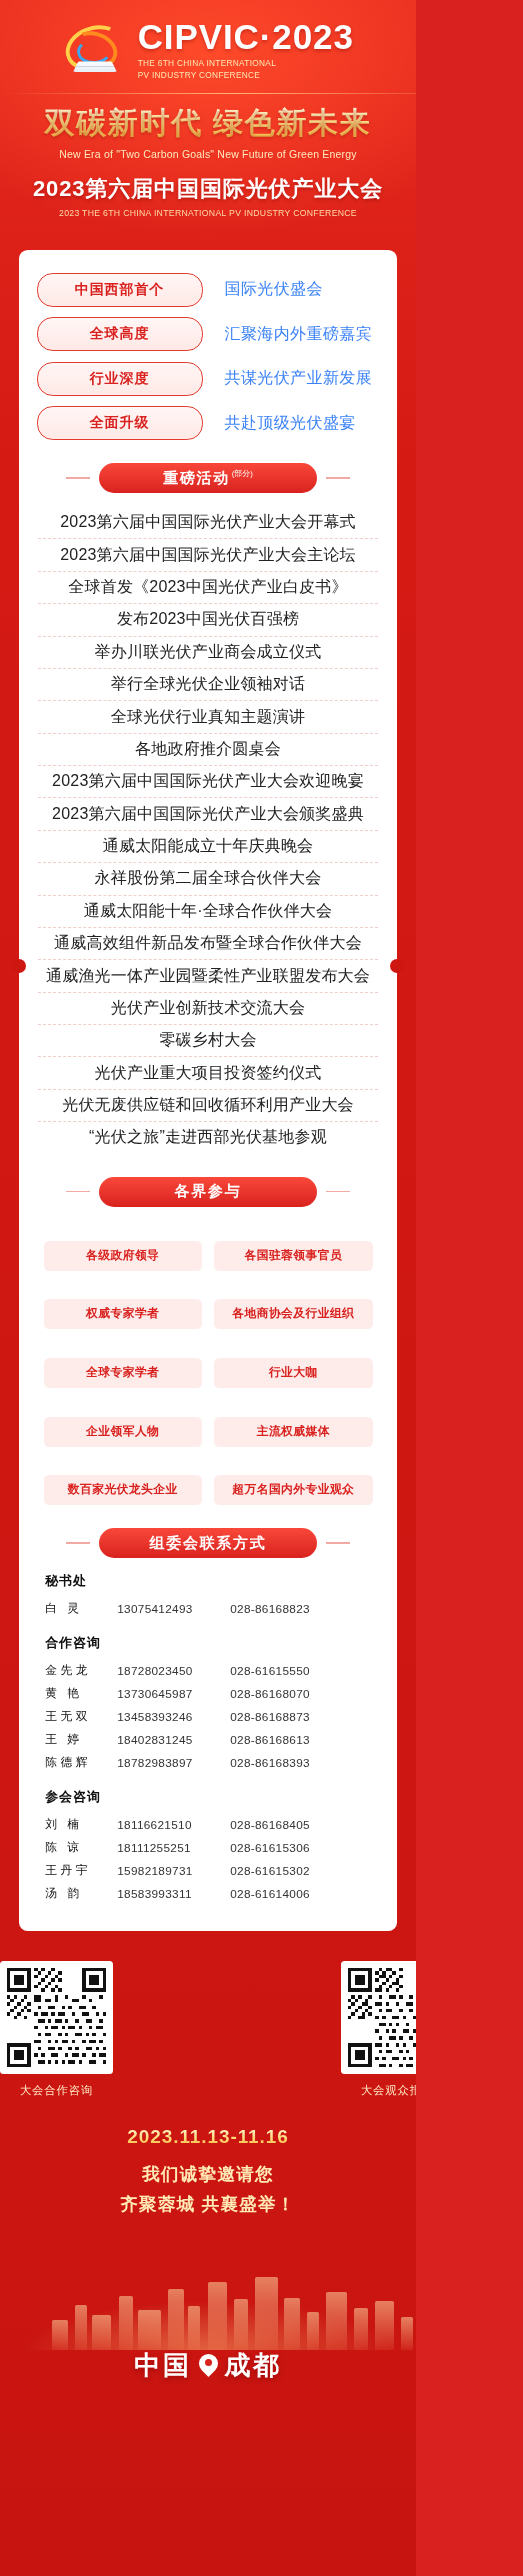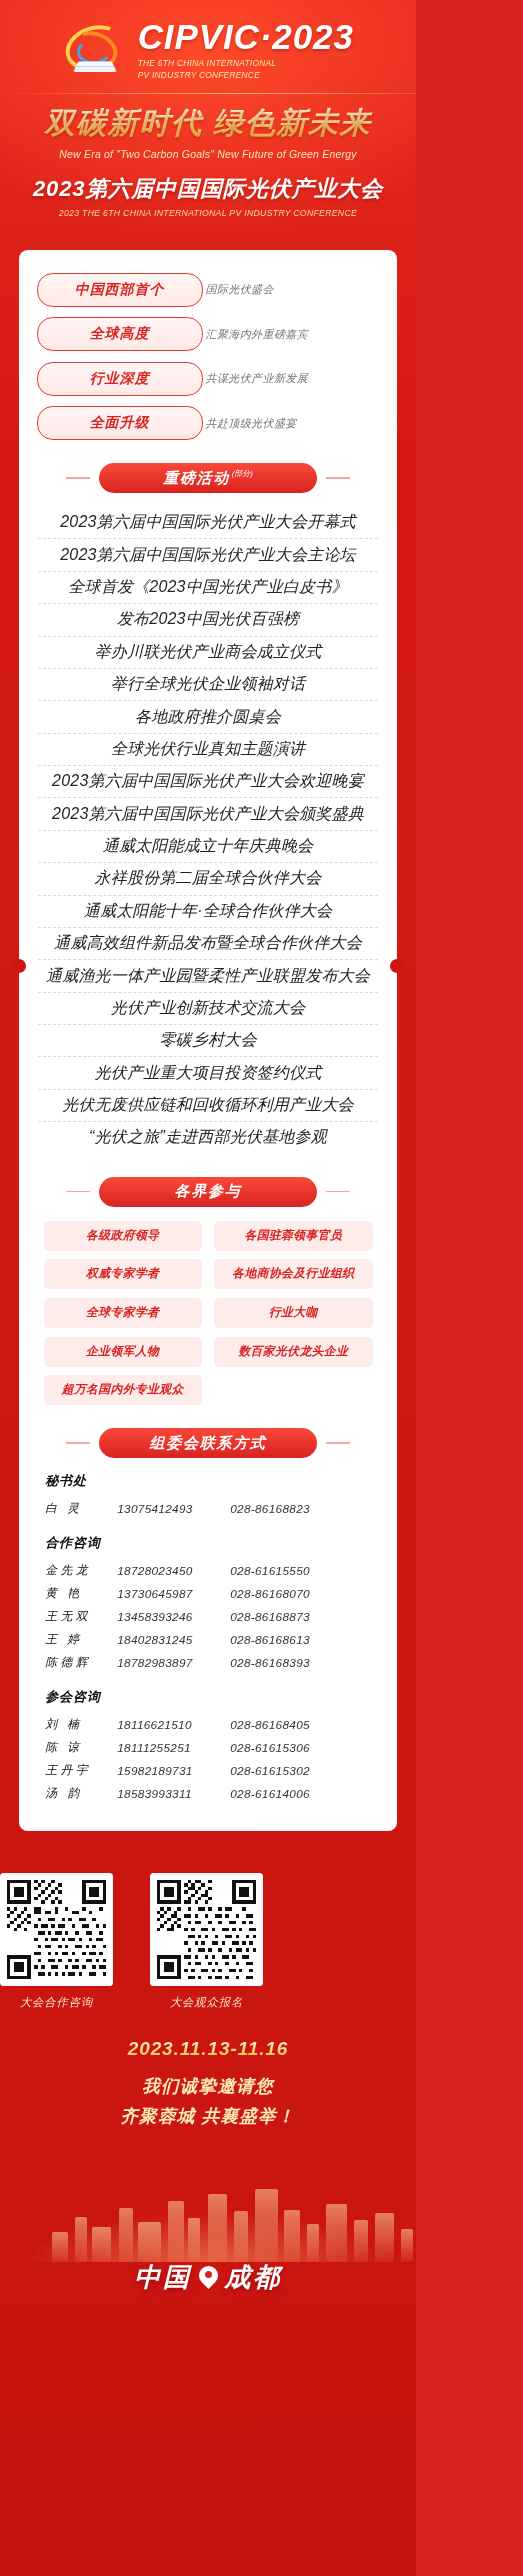--- a/index.html
+++ b/index.html
@@ -10,21 +10,20 @@
     -webkit-font-smoothing: antialiased;
   }
   .page {
     width: 416px;
     min-height: 2576px;
     position: relative;
     background:
       radial-gradient(ellipse 454px 262px at 50% 52px, #ff4a2a 0%, rgba(255,74,42,0) 70%),
       linear-gradient(180deg, #e5291f 0%, #d51a14 18%, #cf1712 55%, #c81410 100%);
     overflow: hidden;
-    font-style: italic;
   }
 
   
   .header {
     padding: 19px 0 8.7px 0;
     text-align: center;
     position: relative;
   }
   .logo-row {
     display: flex;
@@ -170,23 +169,23 @@
     border-radius: 15.7px;
     color: #d9221f;
     font-size: 14px;
     font-weight: bold;
     text-align: center;
     padding: 7px 0;
     letter-spacing: 0.9px;
   }
   .hl-val {
     flex: 1;
-    margin-left: 3px;
-    color: #737373;
-    font-size: 11px;
+    margin-left: 22px;
+    color: #3b82f6;
+    font-size: 16px;
     letter-spacing: 0.4px;
   }
 
   
   .sec-title {
     margin: 23px auto 14px auto;
     width: 218px;
     height: 30px;
     border-radius: 15px;
     background: linear-gradient(180deg,#f9483a 0%, #d9221f 100%);
@@ -239,20 +238,21 @@
   }
   .part-cell {
     background: #fdecea;
     border-radius: 5.2px;
     color: #d9221f;
     font-size: 11.8px;
     font-weight: bold;
     text-align: center;
     padding: 7px 0;
     letter-spacing: 0.4px;
+    margin-top: 20px;
   }
 
   
   .contact-block { margin: 3.5px 5.2px 0 5.2px; }
   .contact-group-title {
     font-size: 13px;
     font-weight: bold;
     color: #111;
     margin: 14px 0 7px 3.5px;
     letter-spacing: 0.9px;
@@ -267,24 +267,24 @@
   .c-name {
     flex: 0 0 72px;
     letter-spacing: 3.5px;
     color: #111;
   }
   .c-mobile { flex: 0 0 113px; letter-spacing: 0.3px; }
   .c-tel { flex: 1; letter-spacing: 0.3px; }
 
   
   .qr-wrap {
-    margin: 42px auto 0 auto;
+    margin: 30px auto 0 auto;
     width: 454px;
     display: flex;
-    justify-content: flex-start;
+    justify-content: space-between;
     gap: 37px;
   }
   .qr-box { text-align: center; }
   .qr {
     width: 113px; height: 113px;
     background: #ffffff;
     padding: 7px;
     border-radius: 3.5px;
   }
   .qr svg { display: block; }
@@ -421,22 +421,22 @@
       <span>重磅活动</span>
       <span class="sup">(部分)</span>
     </div>
     <div class="act-list">
       <div class="act-item">2023第六届中国国际光伏产业大会开幕式</div>
       <div class="act-item">2023第六届中国国际光伏产业大会主论坛</div>
       <div class="act-item">全球首发《2023中国光伏产业白皮书》</div>
       <div class="act-item">发布2023中国光伏百强榜</div>
       <div class="act-item">举办川联光伏产业商会成立仪式</div>
       <div class="act-item">举行全球光伏企业领袖对话</div>
+      <div class="act-item">全球光伏行业真知主题演讲</div>
       <div class="act-item">各地政府推介圆桌会</div>
-      <div class="act-item">全球光伏行业真知主题演讲</div>
       <div class="act-item">2023第六届中国国际光伏产业大会欢迎晚宴</div>
       <div class="act-item">2023第六届中国国际光伏产业大会颁奖盛典</div>
       <div class="act-item">通威太阳能成立十年庆典晚会</div>
       <div class="act-item">永祥股份第二届全球合伙伴大会</div>
       <div class="act-item">通威太阳能十年·全球合作伙伴大会</div>
       <div class="act-item">通威高效组件新品发布暨全球合作伙伴大会</div>
       <div class="act-item">通威渔光一体产业园暨柔性产业联盟发布大会</div>
       <div class="act-item">光伏产业创新技术交流大会</div>
       <div class="act-item">零碳乡村大会</div>
       <div class="act-item">光伏产业重大项目投资签约仪式</div>
@@ -448,20 +448,21 @@
       <span>各界参与</span>
     </div>
     <div class="part-grid">
       <div class="part-cell">各级政府领导</div>
       <div class="part-cell">各国驻蓉领事官员</div>
       <div class="part-cell">权威专家学者</div>
       <div class="part-cell">各地商协会及行业组织</div>
       <div class="part-cell">全球专家学者</div>
       <div class="part-cell">行业大咖</div>
       <div class="part-cell">企业领军人物</div>
+      <div class="part-cell">主流权威媒体</div>
       <div class="part-cell">数百家光伏龙头企业</div>
       <div class="part-cell">超万名国内外专业观众</div>
     </div>
 
     <div class="sec-title">
       <span>组委会联系方式</span>
     </div>
     <div class="contact-block">
 
       <div class="contact-group-title">秘书处</div>

